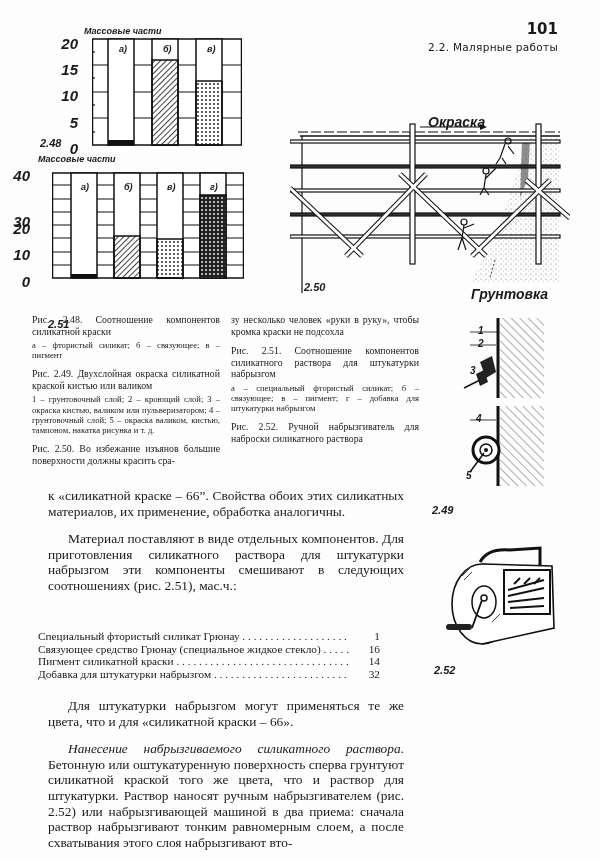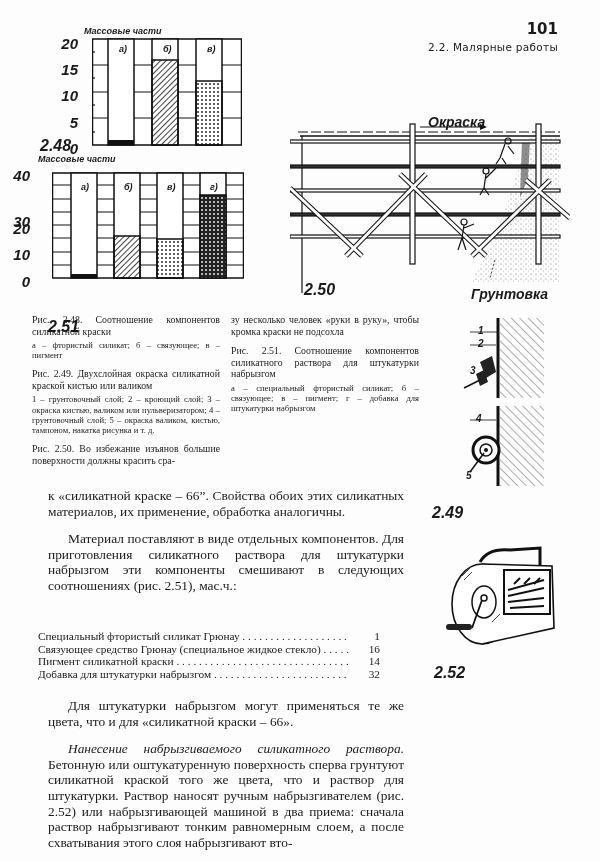--- a/index.html
+++ b/index.html
@@ -2,21 +2,21 @@
 <html><head>
 <meta charset="utf-8">
 <style>
   html, body { margin:0; padding:0; }
   body { width:600px; height:861px; background:#fdfdfd; position:relative; overflow:hidden; color:#1a1a1a; font-family:"DejaVu Serif", serif; }
   .abs { position:absolute; }
   .header-num { right:42px; top:20px; font-family:"DejaVu Sans", sans-serif; font-size:15px; font-weight:bold; }
   .header-sec { right:42px; top:41px; font-family:"DejaVu Sans", sans-serif; font-size:10.5px; letter-spacing:0.3px; }
   .ylabel { font-family:"Liberation Sans", sans-serif; font-style:italic; font-weight:bold; font-size:9px; }
   .tick { font-family:"Liberation Sans", sans-serif; font-style:italic; font-weight:bold; font-size:15px; text-align:right; width:20px; }
-  .fignum { font-family:"Liberation Sans", sans-serif; font-style:italic; font-weight:bold; font-size:16px; }
+  .fignum { font-family:"Liberation Sans", sans-serif; font-style:italic; font-weight:bold; font-size:11px; }
   .caption { font-family:"Liberation Serif", serif; font-size:8.6px; line-height:10.2px; text-align:justify; }
   .caption .ct { font-size:9.8px; line-height:11.5px; display:block; margin-bottom:3px; }
   .caption .cl { display:block; margin-bottom:8px; }
   .body-text { font-family:"Liberation Serif", serif; font-size:13.4px; line-height:15.6px; text-align:justify; }
   .body-text p { margin:12px; }
   .indent { text-indent:20px; }
   .ital { font-style:italic; }
   .mix { font-family:"Liberation Serif", serif; font-size:11.3px; line-height:12.6px; }
   .mix .row { display:flex; }
   .mix .name { flex:1; overflow:hidden; white-space:nowrap;text-align:right; }
@@ -180,20 +180,21 @@
   <span class="cl">а – фтористый силикат; б – связующее; в – пигмент</span>
   <span class="ct">Рис. 2.49. Двухслойная окраска силикатной краской кистью или валиком</span>
   <span class="cl">1 – грунтовочный слой; 2 – кроющий слой; 3 – окраска кистью, валиком или пульверизатором; 4 – грунтовочный слой; 5 – окраска валиком, кистью, тампоном, накатка рисунка и т. д.</span>
   <span class="ct">Рис. 2.50. Во избежание изъянов большие поверхности должны красить сра-</span>
 </div>
 
 <div class="abs caption" style="left:231px;top:314px;width:188px;">
   <span class="ct" style="margin-bottom:8px;">зу несколько человек «руки в руку», чтобы кромка краски не подсохла</span>
   <span class="ct">Рис. 2.51. Соотношение компонентов силикатного раствора для штукатурки набрызгом</span>
   <span class="cl">а – специальный фтористый силикат; б – связующее; в – пигмент; г – добавка для штукатурки набрызгом</span>
+  <span class="ct">Рис. 2.52. Ручной набрызгиватель для наброски силикатного раствора</span>
 </div>
 
 <div class="abs" style="left:460px;top:310px;width:140px;height:210px;">
   <svg class="abs" style="left:0;top:0;" width="140" height="200" viewBox="0 0 140 200">
     <defs>
       <pattern id="diag" width="6" height="6" patternUnits="userSpaceOnUse" patternTransform="rotate(-45)">
           <line x1="0" y1="0" x2="0" y2="6" stroke="#333" stroke-width="0.8"></line>
         </pattern>
     </defs>
     <rect x="40" y="8" width="44" height="80" fill="url(#diag)"></rect>

